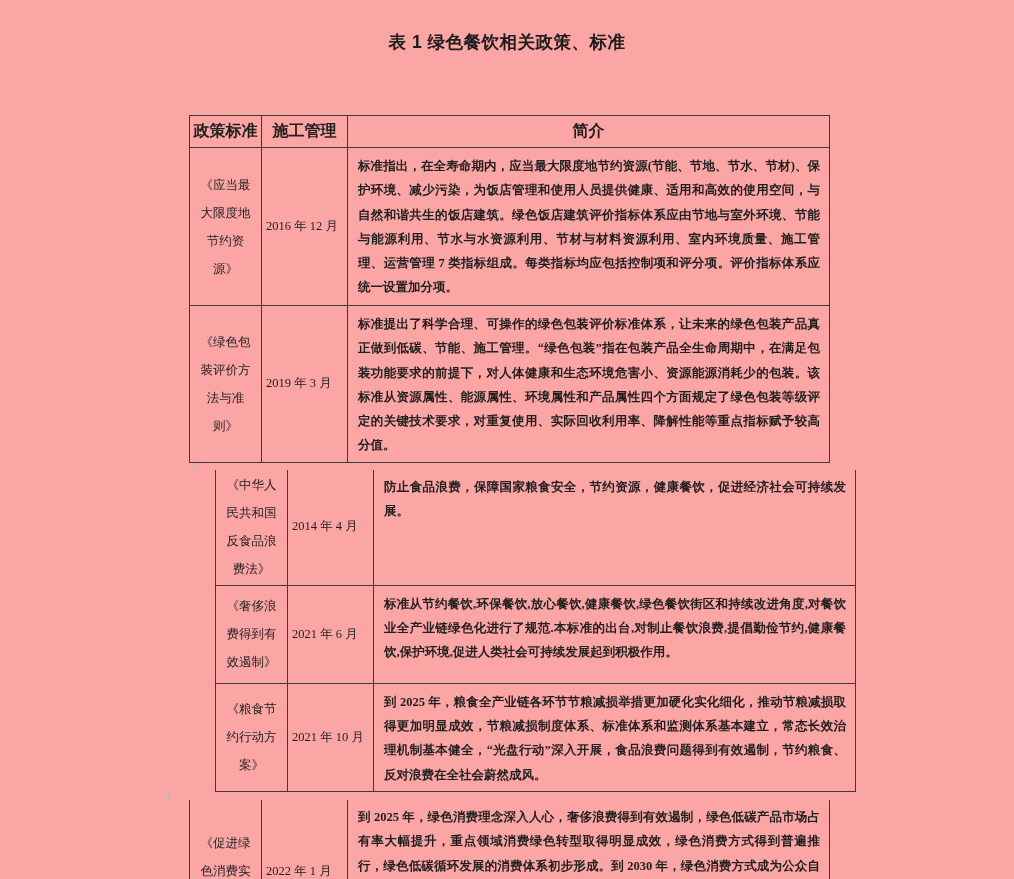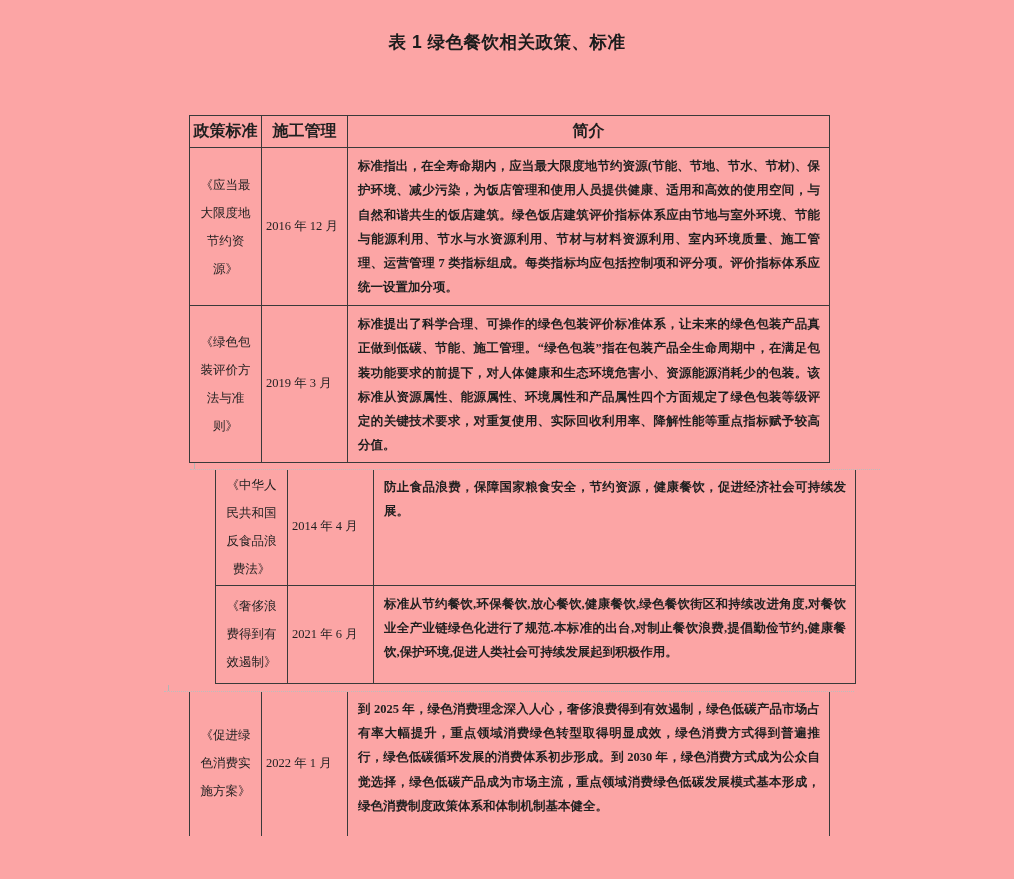--- a/index.html
+++ b/index.html
@@ -160,20 +160,25 @@
           <tr class="h88">
             <td class="c1">《中华人民共和国反食品浪费法》</td>
             <td class="c2">2014 年 4 月</td>
             <td class="c3">防止食品浪费，保障国家粮食安全，节约资源，健康餐饮，促进经济社会可持续发展。</td>
           </tr>
           <tr class="h87">
             <td class="c1">《奢侈浪费得到有效遏制》</td>
             <td class="c2">2021 年 6 月</td>
             <td class="c3">标准从节约餐饮,环保餐饮,放心餐饮,健康餐饮,绿色餐饮街区和持续改进角度,对餐饮业全产业链绿色化进行了规范.本标准的出台,对制止餐饮浪费,提倡勤俭节约,健康餐饮,保护环境,促进人类社会可持续发展起到积极作用。</td>
           </tr>
+          <tr class="h85">
+            <td class="c1">《粮食节约行动方案》</td>
+            <td class="c2">2021 年 10 月</td>
+            <td class="c3">到 2025 年，粮食全产业链各环节节粮减损举措更加硬化实化细化，推动节粮减损取得更加明显成效，节粮减损制度体系、标准体系和监测体系基本建立，常态长效治理机制基本健全，“光盘行动”深入开展，食品浪费问题得到有效遏制，节约粮食、反对浪费在全社会蔚然成风。</td>
+          </tr>
         </tbody>
       </table>
     </div>
 
     <div class="seg-box gap7">
       <div class="break-tick"></div>
       <div class="dotted-line"></div>
       <table class="seg seg-cut">
         <colgroup>
             <col class="c1">

